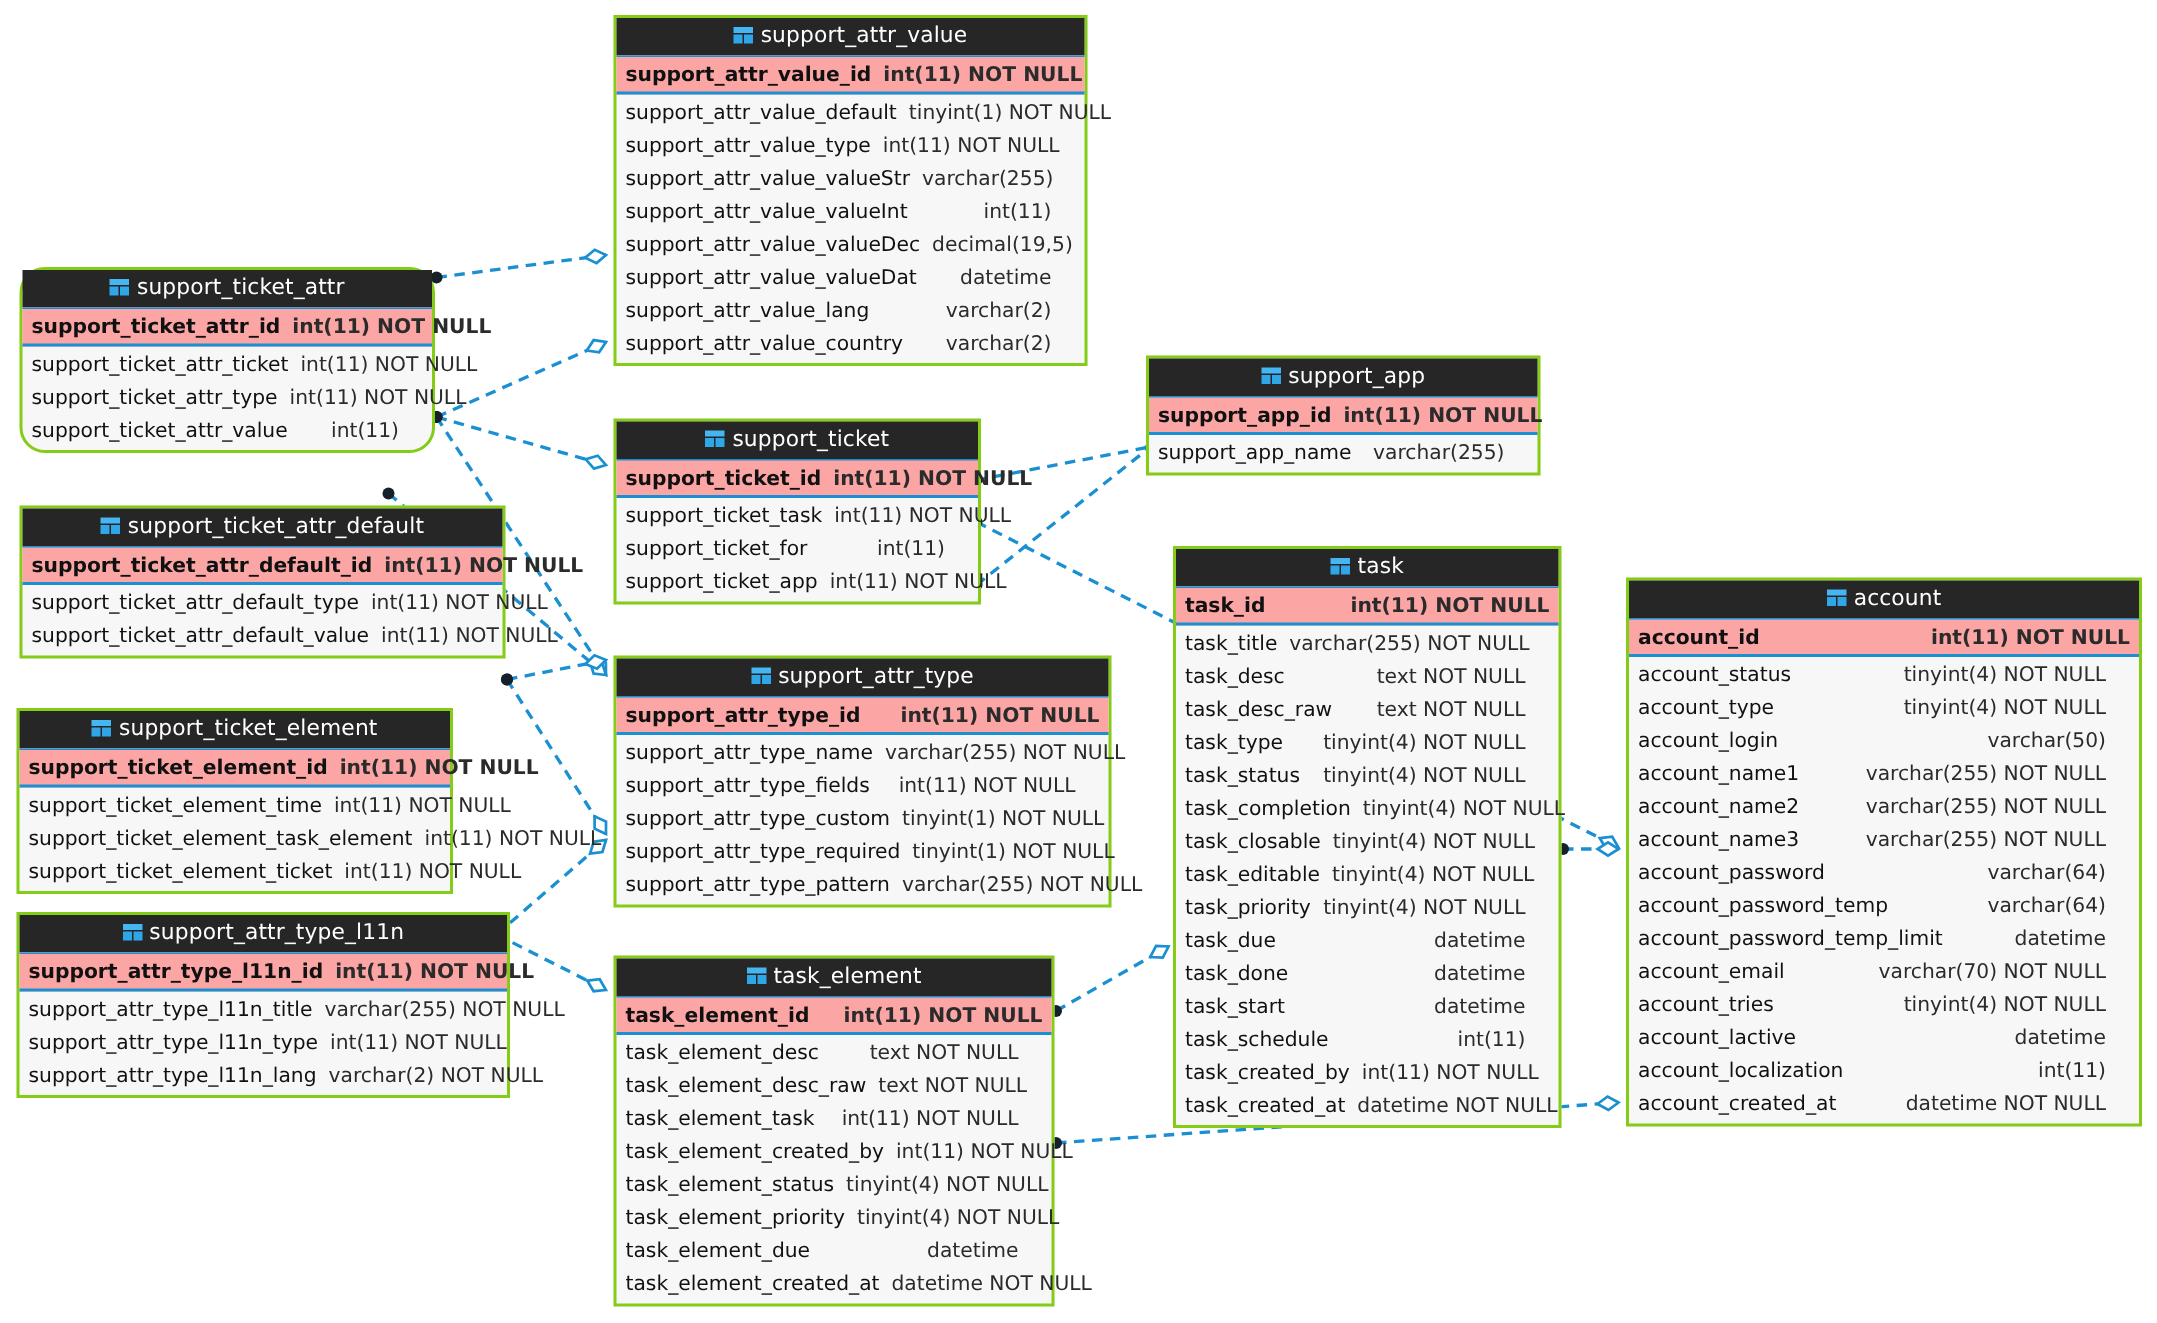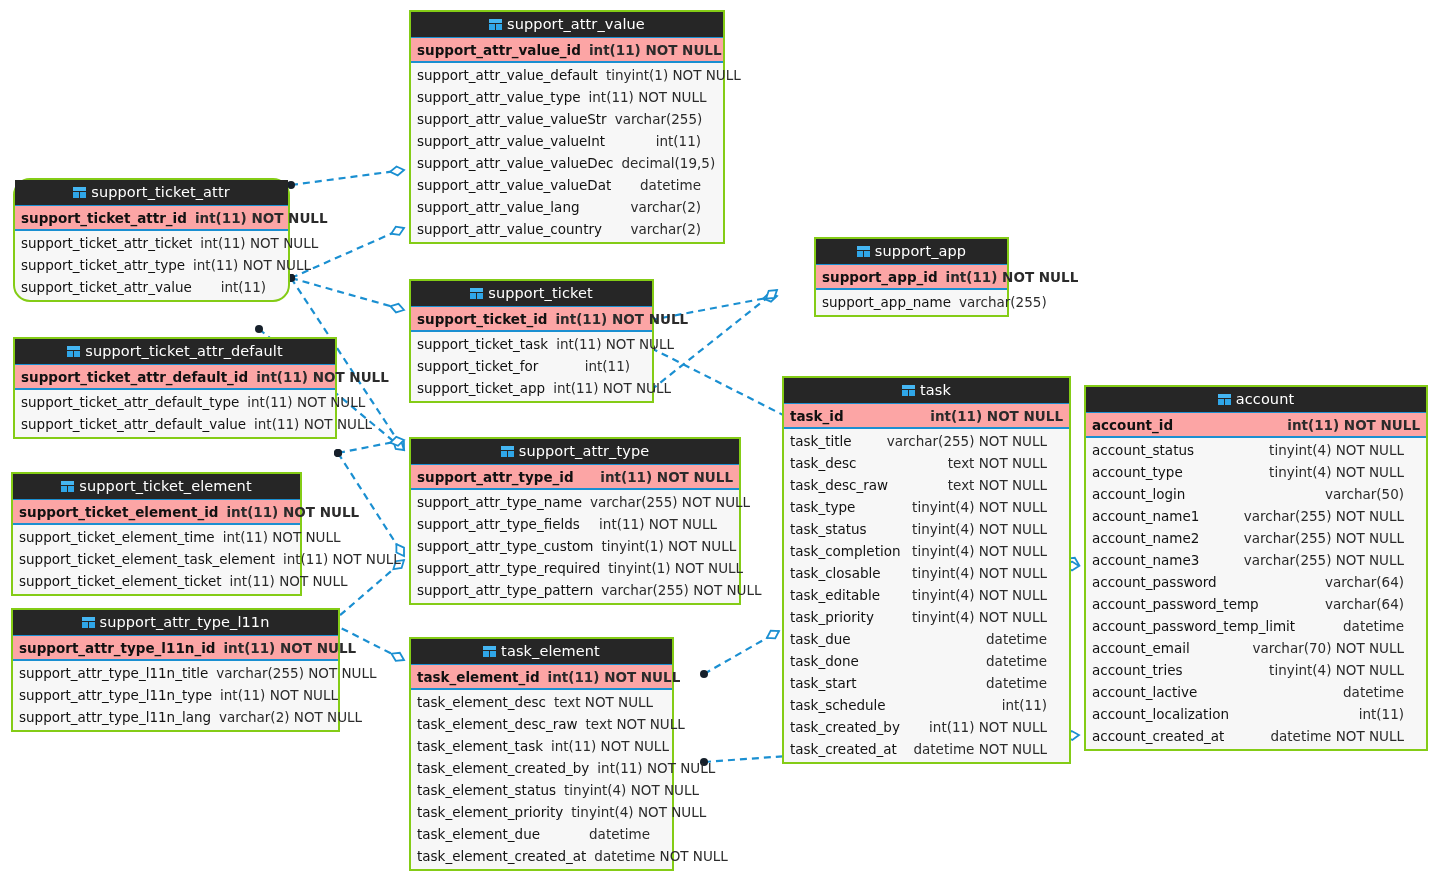--- a/index.html
+++ b/index.html
@@ -222,21 +222,21 @@
           <span class="spacer"></span>
           <span class="ctype">int(11) NOT NULL</span>
         </div>
         <div class="col-row">
           <span class="cname">support_ticket_attr_value</span>
           <span class="spacer"></span>
           <span class="ctype">int(11)</span>
         </div>
       </div>
     </div>
-    <div class="table-box" style="left: 814px; top: 237px; width: 195px;">
+    <div class="table-box" style="left: 764px; top: 237px; width: 263px;">
       <div class="tbl-title"><span class="tbl-icon"><i class="bar"></i><i class="c1"></i><i class="c2"></i></span><span>support_app</span></div>
       <div class="pk-row">
         <span class="cname">support_app_id</span>
         <span class="spacer"></span>
         <span class="ctype">int(11) NOT NULL</span>
       </div>
       <div class="rows">
         <div class="col-row">
           <span class="cname">support_app_name</span>
           <span class="spacer"></span>
@@ -282,21 +282,21 @@
           <span class="spacer"></span>
           <span class="ctype">int(11) NOT NULL</span>
         </div>
         <div class="col-row">
           <span class="cname">support_ticket_attr_default_value</span>
           <span class="spacer"></span>
           <span class="ctype">int(11) NOT NULL</span>
         </div>
       </div>
     </div>
-    <div class="table-box" style="left: 782px; top: 376px; width: 289px;">
+    <div class="table-box" style="left: 782px; top: 364px; width: 259px;">
       <div class="tbl-title"><span class="tbl-icon"><i class="bar"></i><i class="c1"></i><i class="c2"></i></span><span>task</span></div>
       <div class="pk-row">
         <span class="cname">task_id</span>
         <span class="spacer"></span>
         <span class="ctype">int(11) NOT NULL</span>
       </div>
       <div class="rows">
         <div class="col-row">
           <span class="cname">task_title</span>
           <span class="spacer"></span>
@@ -507,21 +507,21 @@
           <span class="spacer"></span>
           <span class="ctype">int(11) NOT NULL</span>
         </div>
         <div class="col-row">
           <span class="cname">support_ticket_element_ticket</span>
           <span class="spacer"></span>
           <span class="ctype">int(11) NOT NULL</span>
         </div>
       </div>
     </div>
-    <div class="table-box" style="left: 409px; top: 637px; width: 265px;">
+    <div class="table-box" style="left: 409px; top: 637px; width: 294px;">
       <div class="tbl-title"><span class="tbl-icon"><i class="bar"></i><i class="c1"></i><i class="c2"></i></span><span>task_element</span></div>
       <div class="pk-row">
         <span class="cname">task_element_id</span>
         <span class="spacer"></span>
         <span class="ctype">int(11) NOT NULL</span>
       </div>
       <div class="rows">
         <div class="col-row">
           <span class="cname">task_element_desc</span>
           <span class="spacer"></span>

